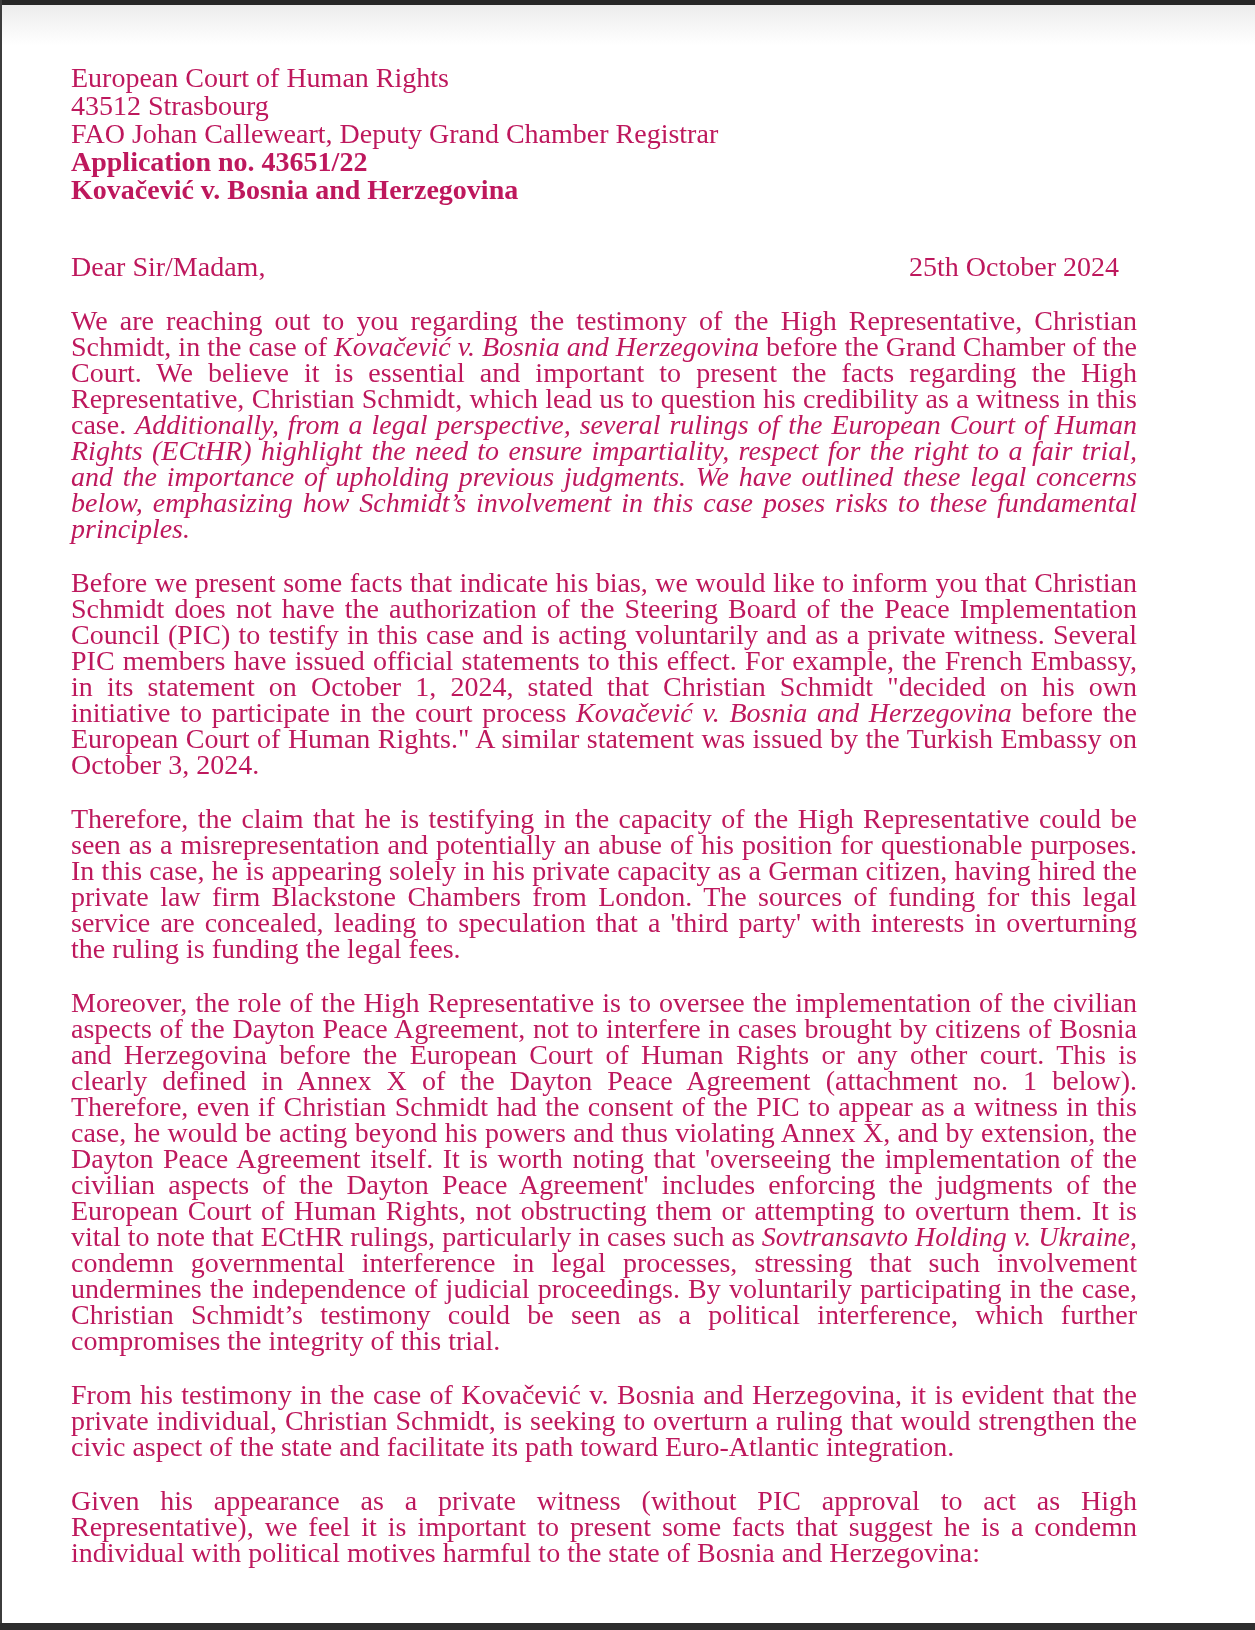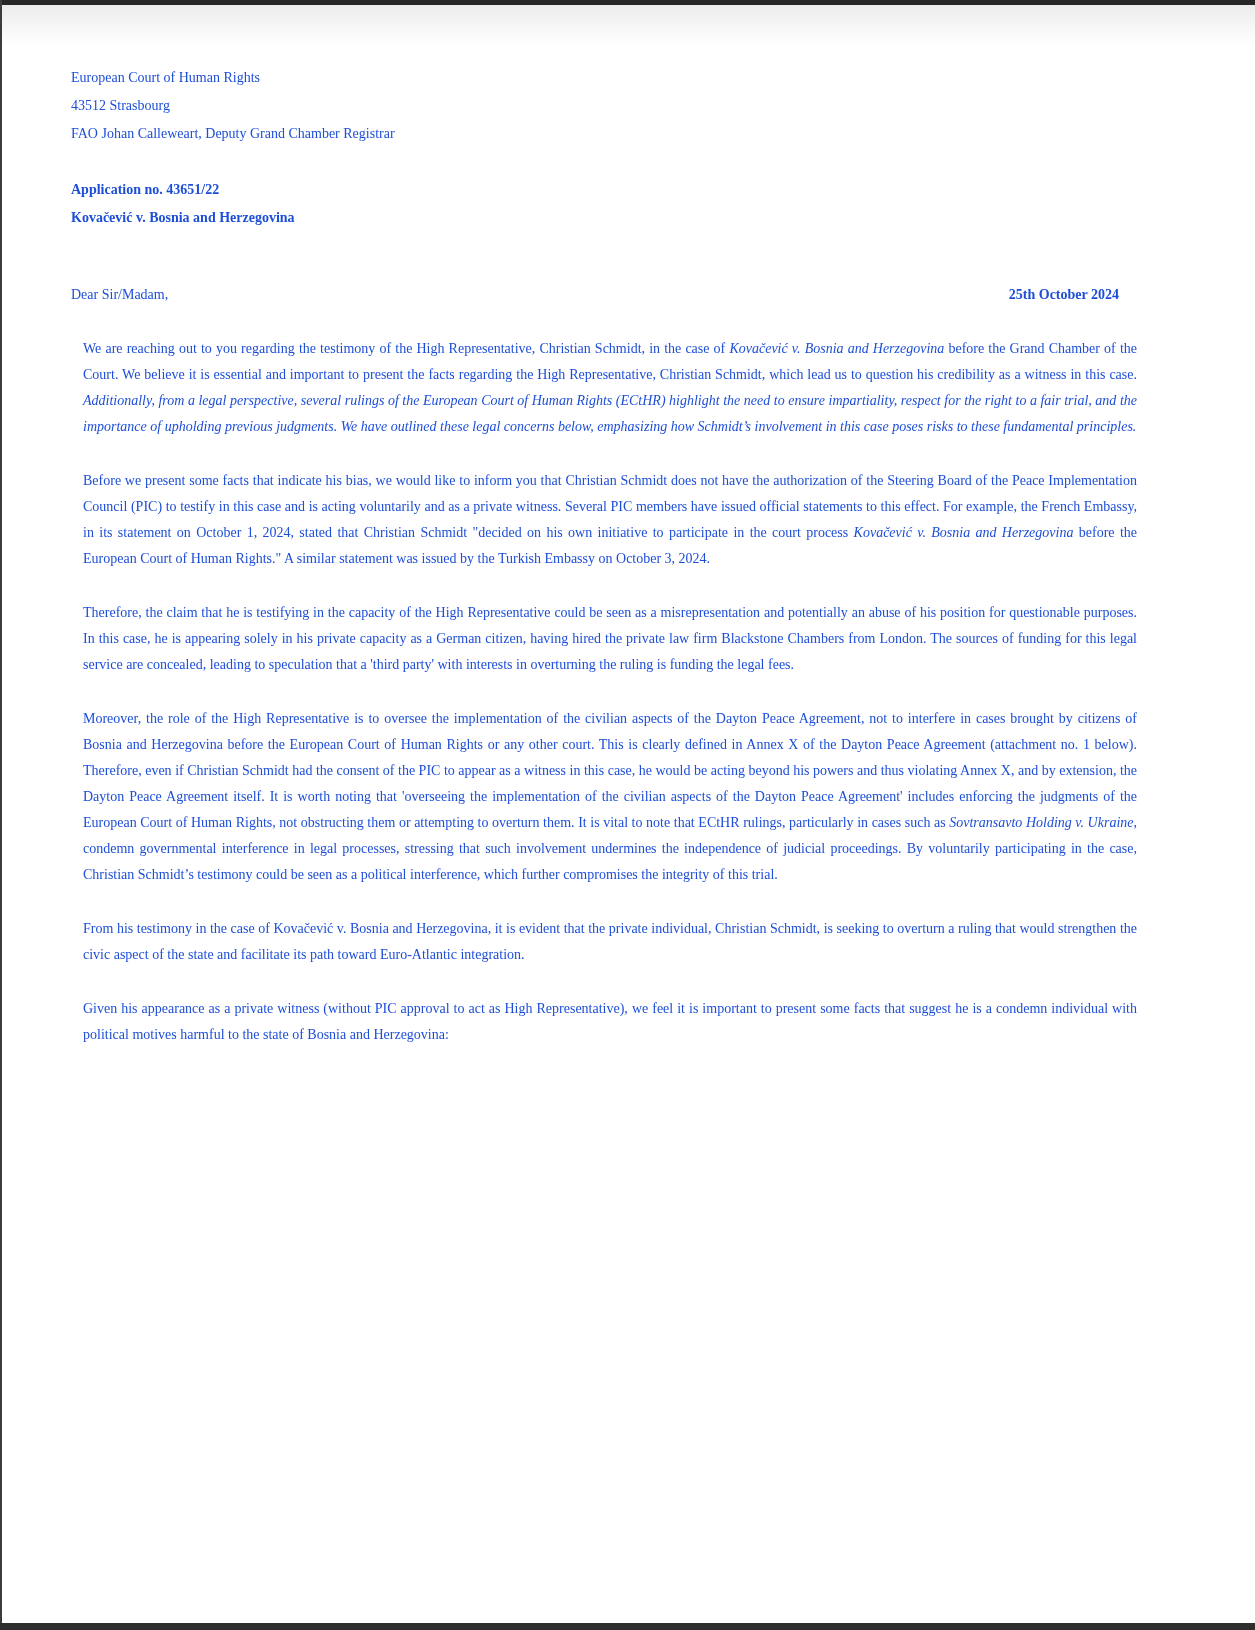--- a/index.html
+++ b/index.html
@@ -7,22 +7,22 @@
     padding: 0;
     background: #ffffff;
   }
   .scan {
     position: relative;
     width: 1255px;
     height: 1630px;
     background: #ffffff;
     overflow: hidden;
     font-family: "Liberation Serif", "DejaVu Serif", serif;
-    color: #1d4ed8;
-    font-size: 14px;
+    color: #be185d;
+    font-size: 28px;
     line-height: 26px;
   }
   .scan-top-edge {
     position: absolute;
     top: 0; left: 0; right: 0;
     height: 5px;
     background: #262626;
     z-index: 3;
   }
   .scan-top-shade {
@@ -48,31 +48,31 @@
   }
   .content {
     position: absolute;
     left: 71px;
     top: 64px;
     width: 1066px;
     z-index: 2;
   }
   .addr-line { line-height: 28px; }
   .attention { line-height: 28px; }
-  .case-ref { margin-top: 28px; font-weight: bold; }
+  .case-ref { font-weight: bold; }
   .case-ref div { line-height: 28px; }
   .salutation-row {
     margin-top: 50px;
     display: flex;
     justify-content: space-between;
     align-items: baseline;
   }
-  .letter-date { padding-right: 18px; font-weight: bold; }
+  .letter-date { padding-right: 18px; }
   p.para {
-    margin: 28px 0 0 12px;
+    margin: 28px 0 0 0;
     text-align: justify;
     text-justify: inter-word;
     hyphens: none;
   }
   .it { font-style: italic; }
 </style>
 </head>
 <body>
 
 <div class="scan">

